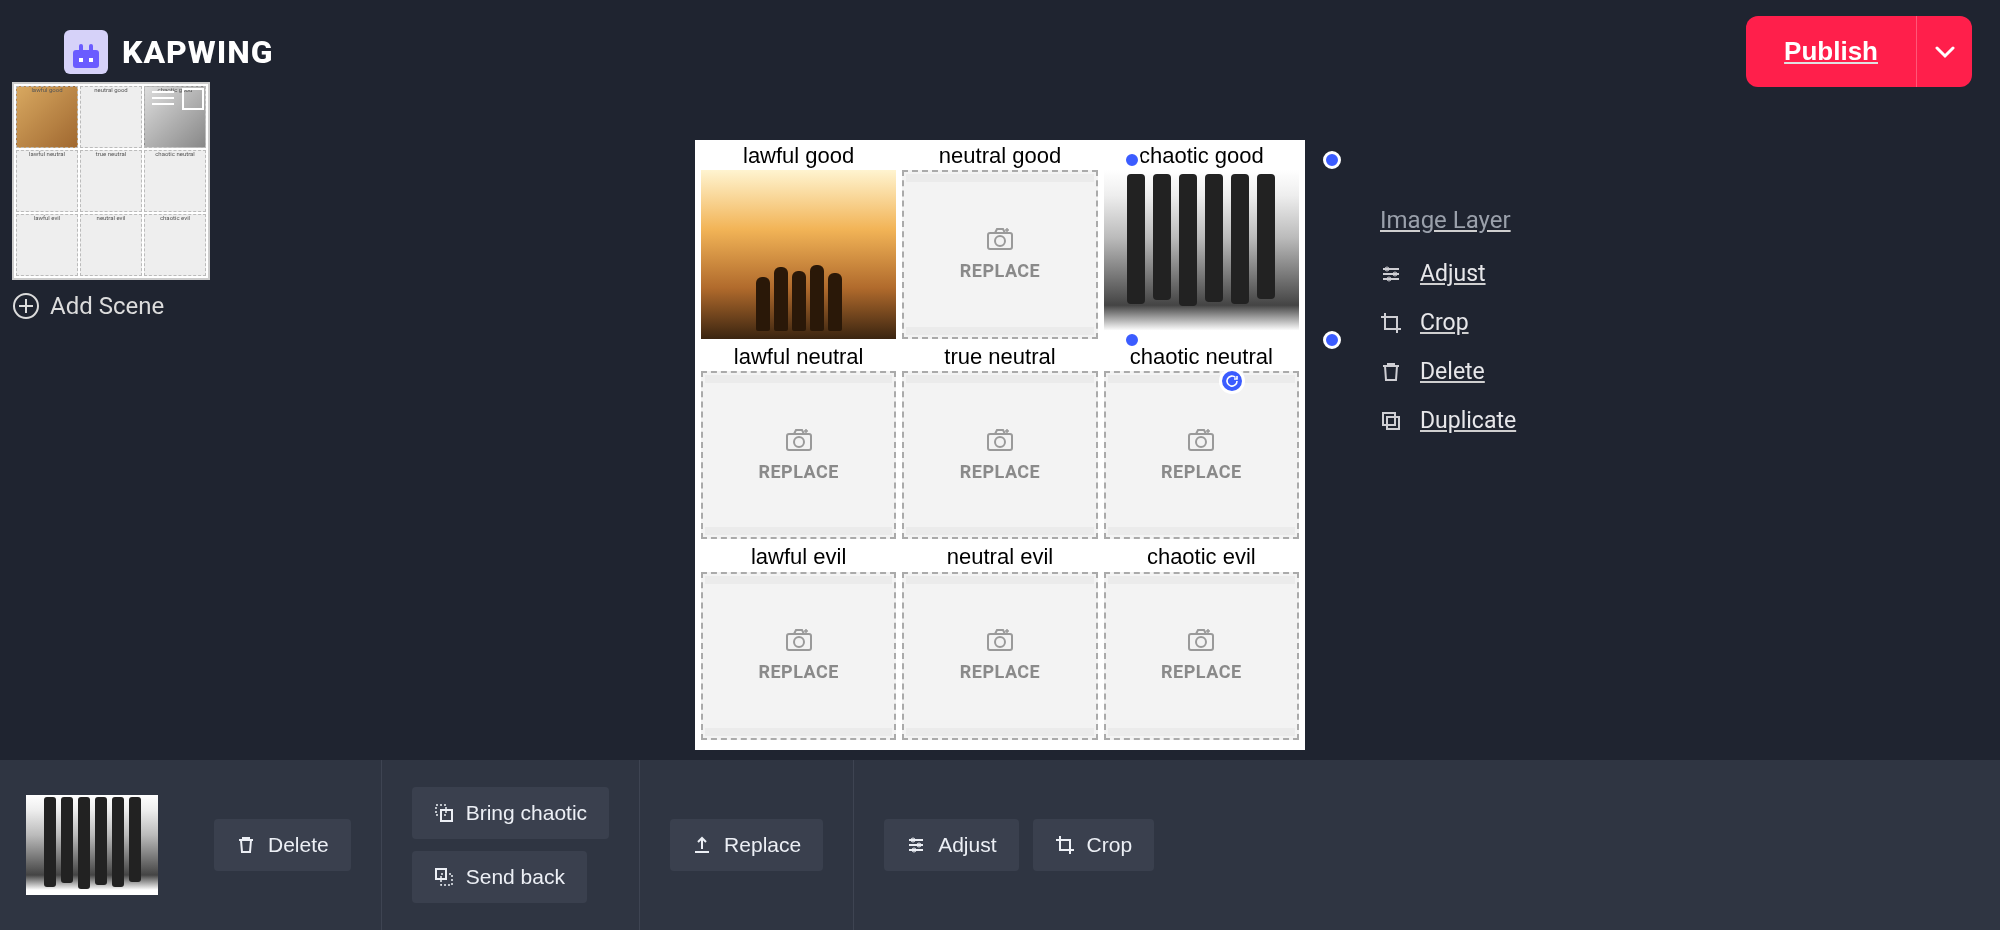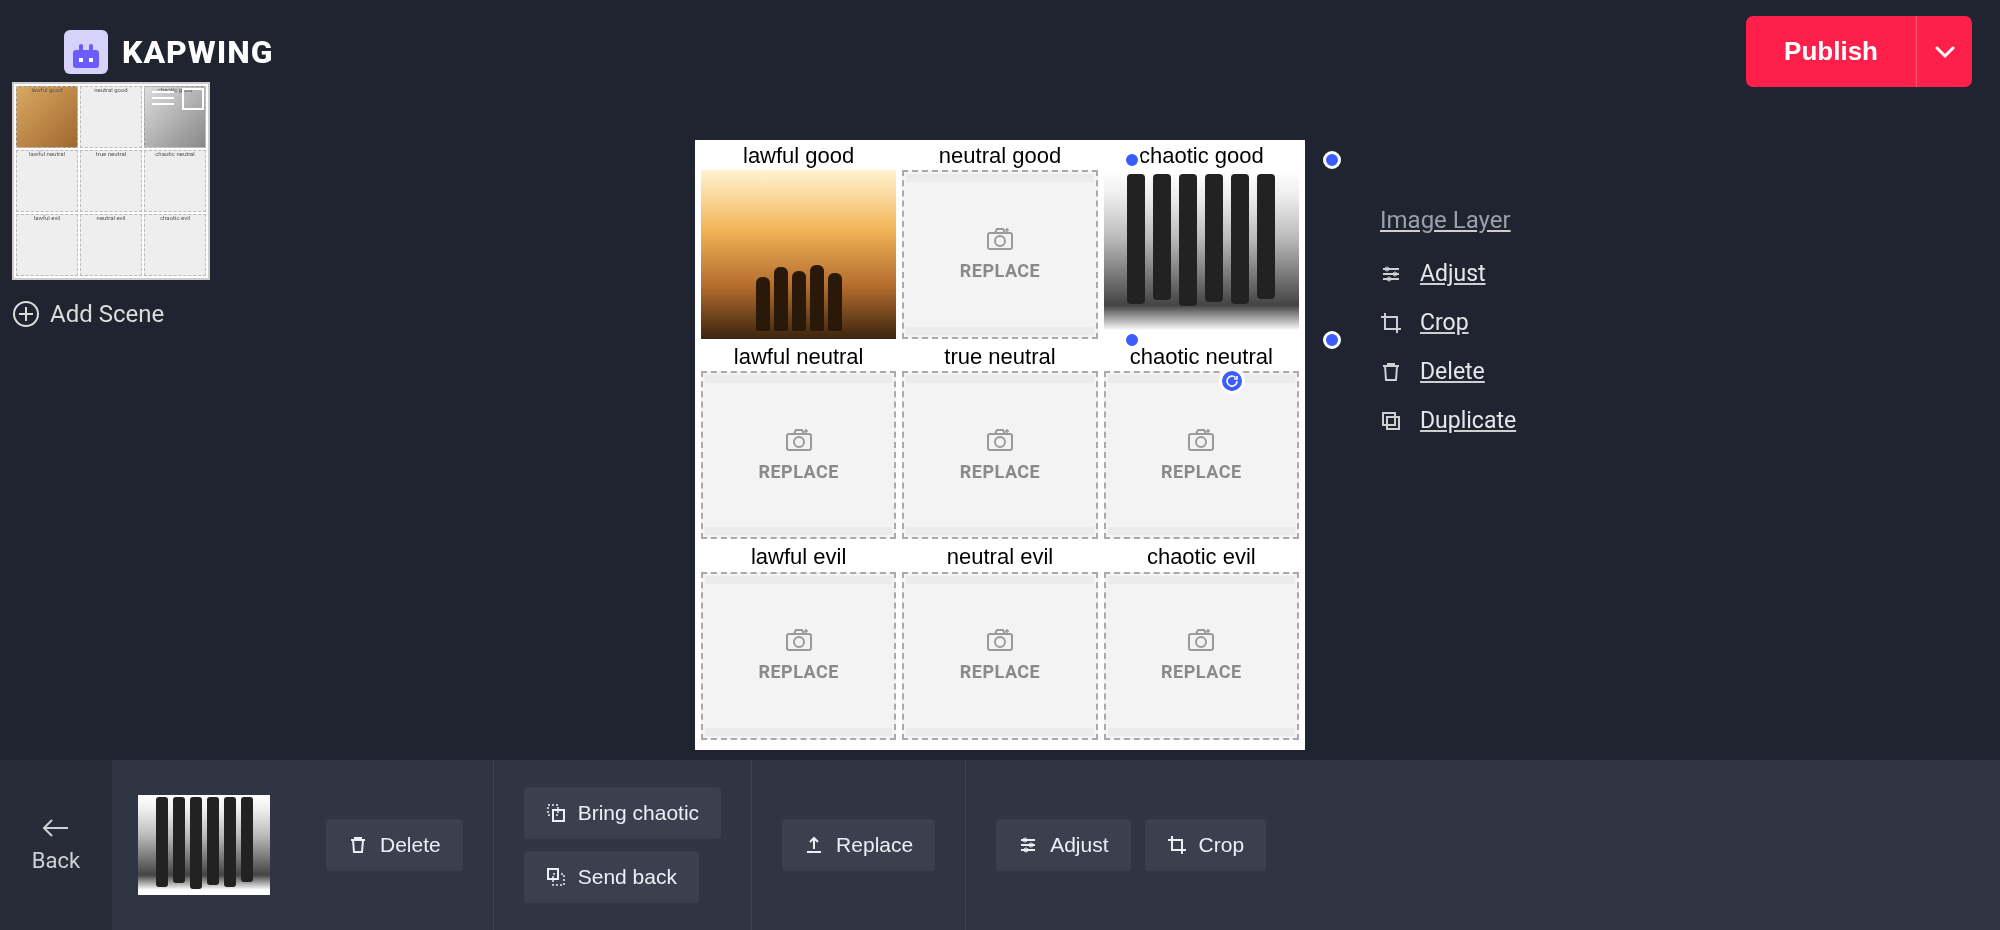--- a/index.html
+++ b/index.html
@@ -34,22 +34,23 @@
   .brand-logo svg { display:block; }
   .brand-name {
     font-weight: 800;
     font-size: 32px;
     letter-spacing: 1px;
     color: #fff;
   }
   .publish-group {
     display: flex;
     background: #ff1f4b;
-    border-radius: 7px;
+    border-radius: 12px;
     overflow: hidden;
+    text-decoration: underline;
   }
   .publish-btn {
     color: #fff;
     font-weight: 700;
     font-size: 26px;
     padding: 20px 38px;
     border: none;
     background: transparent;
     cursor: pointer;
   }
@@ -91,21 +92,21 @@
   .scene-thumb .mini.img1 { background: linear-gradient(135deg,#d8a860,#a06830); }
   .scene-thumb .mini.img2 { background: linear-gradient(135deg,#ddd,#888); }
   .scene-thumb .hamb {
     position:absolute; top:6px; right:34px; color:#fff;
   }
   .scene-thumb .sq {
     position:absolute; top:4px; right:4px; width:22px;height:22px;border:2px solid #fff;
   }
   .add-scene {
     display:flex; align-items:center; gap:10px;
-    margin-top: 20px;
+    margin-top: 12px;
     color:#dcdcdc;
     font-size: 24px;
     cursor:pointer;
   }
   .add-scene svg { stroke:#dcdcdc; }
 
   .canvas-wrap {
     position: absolute;
     left: 50%;
     top: 140px;
@@ -463,26 +464,20 @@
   <div class="opt">
     <svg width="22" height="22" viewBox="0 0 22 22">
         <rect x="3" y="3" width="12" height="12" stroke-width="2"></rect>
         <rect x="7" y="7" width="12" height="12" stroke-width="2"></rect>
       </svg>
     <span>Duplicate</span>
   </div>
 </div>
 
 <div class="bottom-bar">
-  <div class="back-btn">
-    <svg width="28" height="20" viewBox="0 0 28 20">
-        <path d="M26 10H2M10 2L2 10l8 8" stroke-width="2" fill="none"></path>
-      </svg>
-    <span>Back</span>
-  </div>
   <div class="bb-thumb">
     <div class="legs">
         <span style="height:90px"></span>
         <span style="height:86px"></span>
         <span style="height:92px"></span>
         <span style="height:88px"></span>
         <span style="height:90px"></span>
         <span style="height:85px"></span>
       </div>
   </div>

